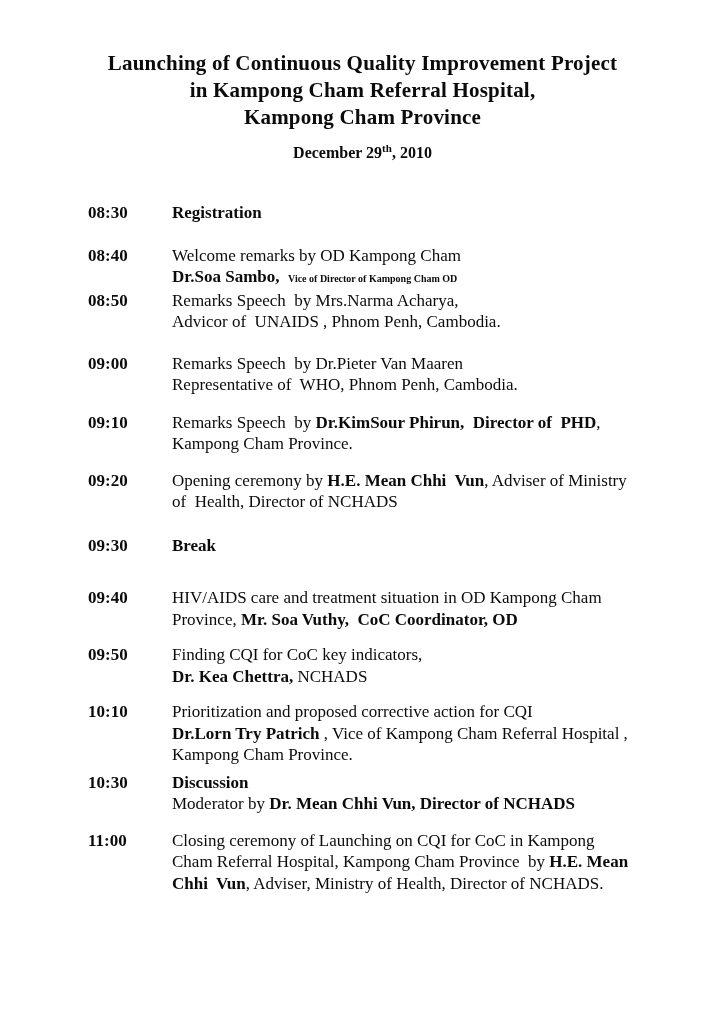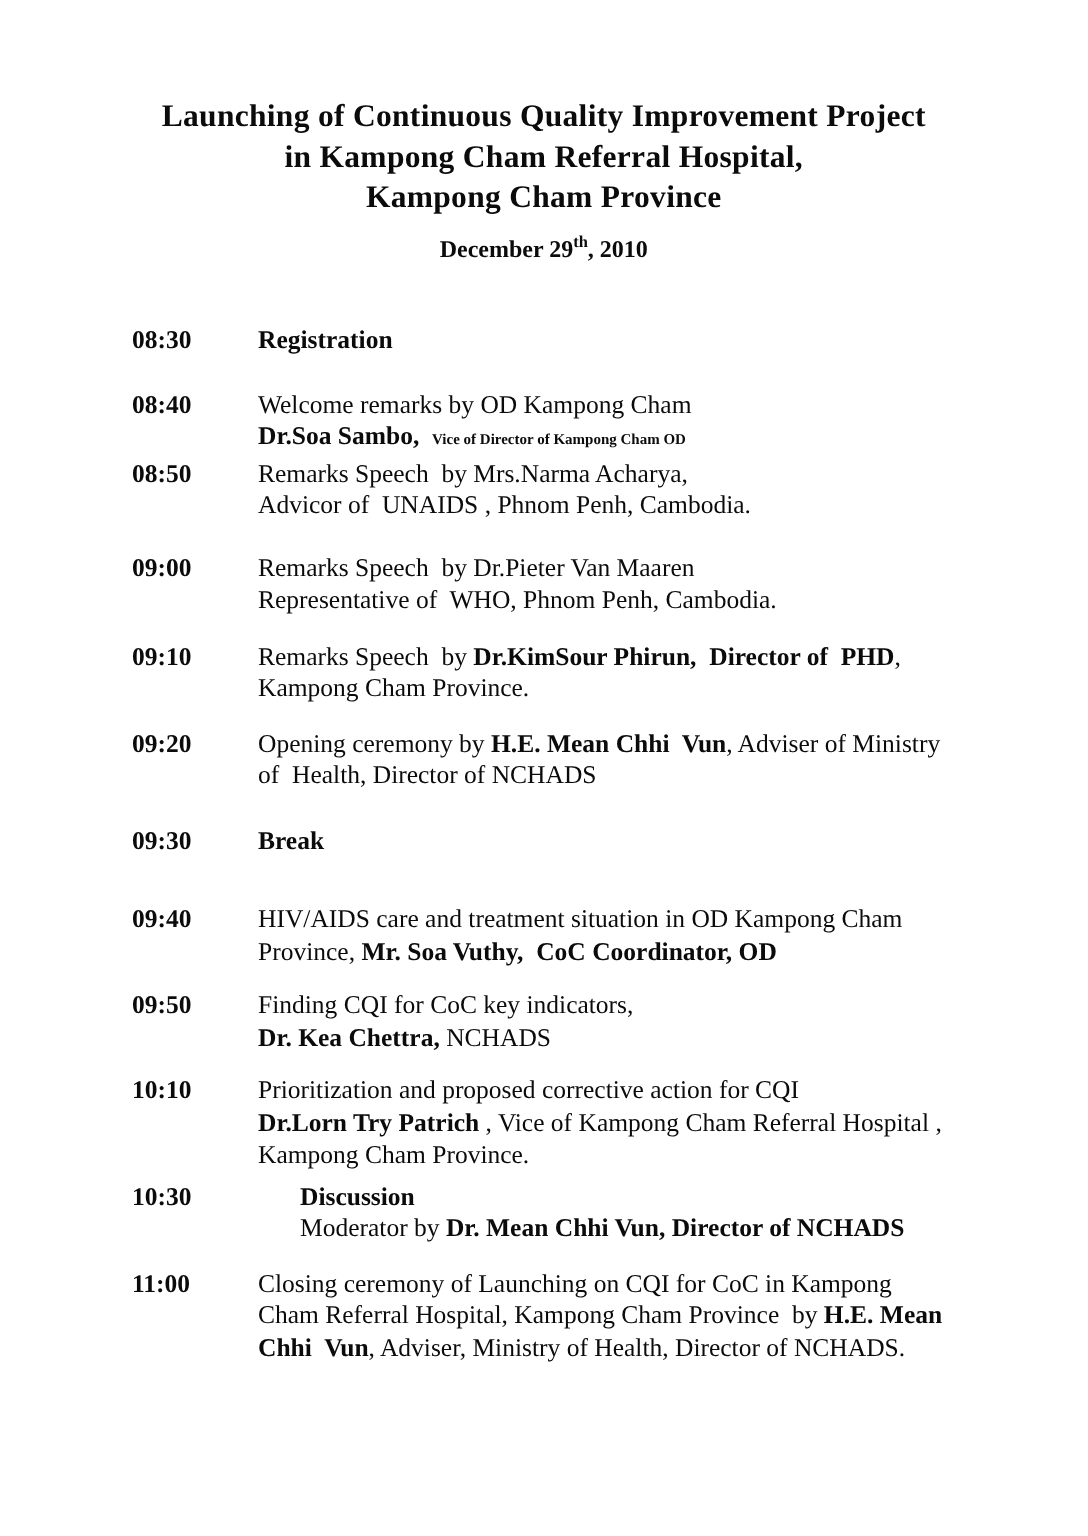--- a/index.html
+++ b/index.html
@@ -8,21 +8,21 @@
     background: #ffffff;
   }
   .page {
     position: relative;
     width: 725px;
     height: 1024px;
     box-sizing: border-box;
     background: #ffffff;
     color: #0b0b0b;
     font-family: "Liberation Serif", "DejaVu Serif", serif;
-    padding-top: 64px;
+    padding-top: 50px;
     overflow: hidden;
   }
   .doc-header {
     text-align: center;
   }
   .title-line {
     font-weight: bold;
     font-size: 21px;
     line-height: 27px;
     letter-spacing: 0.2px;
@@ -138,21 +138,21 @@
         </div>
       </div>
       <div class="row" style="margin-top: 14px;">
         <div class="time">10:10</div>
         <div class="desc">
           <div class="line"><span class="seg-regular">Prioritization and proposed corrective action for CQI</span></div>
           <div class="line"><span class="seg-bold">Dr.Lorn Try Patrich </span><span class="seg-regular">, Vice of Kampong Cham Referral Hospital ,</span></div>
           <div class="line"><span class="seg-regular">Kampong Cham Province.</span></div>
         </div>
       </div>
-      <div class="row" style="margin-top: 6px; justify-content: space-between;">
+      <div class="row" style="margin-top: 6px;">
         <div class="time">10:30</div>
         <div class="desc">
           <div class="line"><span class="seg-bold">Discussion</span></div>
           <div class="line"><span class="seg-regular">Moderator by </span><span class="seg-bold">Dr. Mean Chhi Vun, Director of NCHADS</span></div>
         </div>
       </div>
       <div class="row" style="margin-top: 15px;">
         <div class="time">11:00</div>
         <div class="desc">
           <div class="line"><span class="seg-regular">Closing ceremony of Launching on CQI for CoC in Kampong</span></div>

